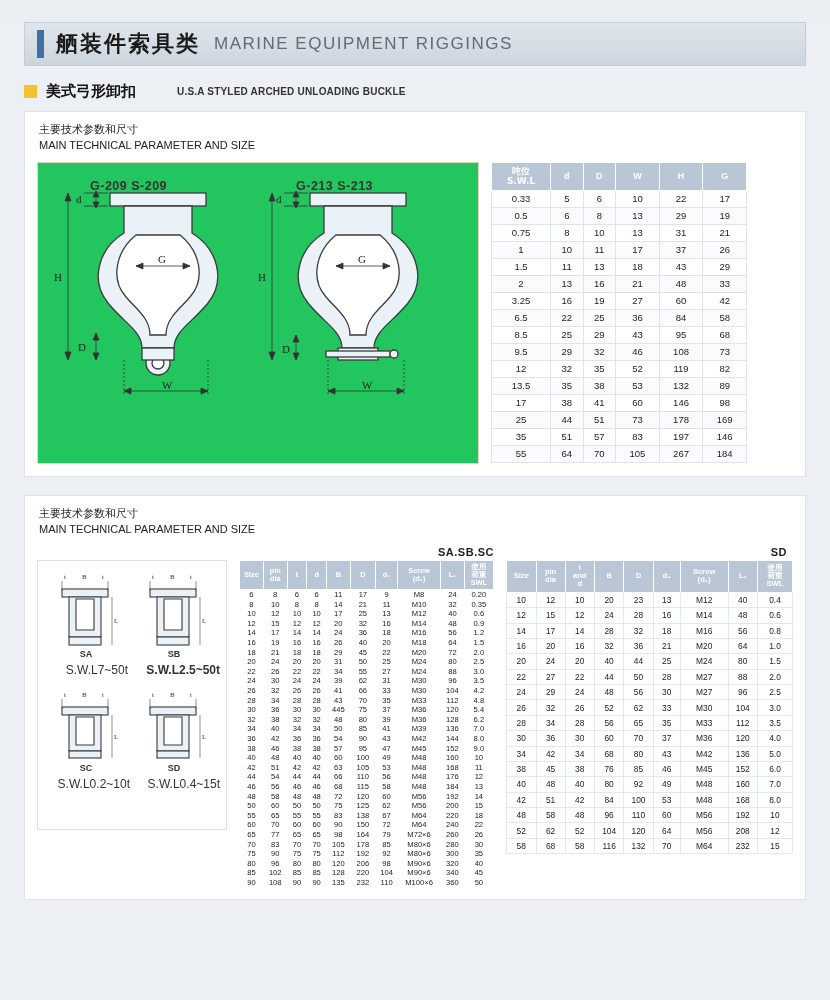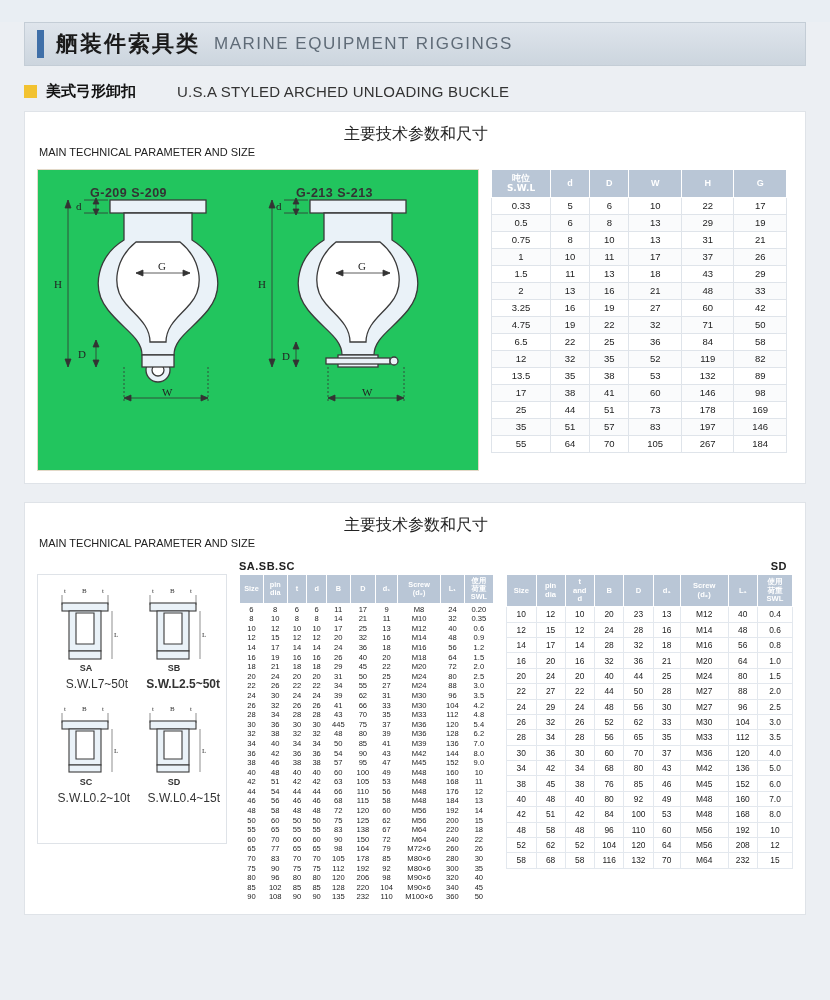--- a/index.html
+++ b/index.html
@@ -33,39 +33,39 @@
   }
   .header .en{
     font-size:17px;font-weight:normal;letter-spacing:1.5px;color:#5f6b77;
     margin-left:14px;
   }
   
   .section{margin:16px 24px 0 24px;}
   .sec-title{display:flex;align-items:center;gap:9px;margin-bottom:10px;}
   .sec-title .sq{width:13px;height:13px;background:#f2c230;display:block;}
   .sec-title .cn{font-size:15px;font-weight:bold;color:#111;font-family:"DejaVu Sans",sans-serif;}
-  .sec-title .en{font-size:15px;font-weight:normal;color:#333;letter-spacing:.2px;padding-left:32px;}
+  .sec-title .en{font-size:10px;font-weight:bold;color:#333;letter-spacing:.2px;padding-left:32px;}
   .panel{
     background:#fff;border:1px solid #dfe3e8;padding:10px 12px 12px 12px;
   }
   .sub{
     font-size:11px;color:#222;line-height:1.45;margin:0 0 8px 2px;
   }
-  .sub .cn{font-family:"DejaVu Sans",sans-serif;font-size:16px;text-align:center;}
+  .sub .cn{font-family:"DejaVu Sans",sans-serif;font-size:11px;}
   .row{display:flex;align-items:flex-start;gap:12px;}
   
   .draw1{
     flex:0 0 440px;height:300px;border:1px solid #e2d9c8;background:#22c55e;position:relative;
   }
   .draw1 .lbl{
     position:absolute;font-size:12.5px;font-weight:bold;color:#333;letter-spacing:.5px;
   }
   
   table{border-collapse:collapse;}
-  .t1{width:296px;font-size:9.5px;padding-left:14px;}
+  .t1{width:256px;font-size:9.5px;padding-left:14px;}
   .t1 th{
     background:#b9c6d6;color:#fff;font-weight:bold;font-size:9px;
     border:1px solid #fff;padding:3px 2px;text-align:center;line-height:1.15;
   }
   .t1 th.first{width:54px;font-family:"DejaVu Sans",sans-serif;}
   .t1 td{
     border:1px solid #dfe4ea;padding:2.5px 2px;text-align:center;color:#222;background:#fff;
     font-size:9.5px;
   }
   .t1 tr:nth-child(even) td{background:#fafbfc;}
@@ -76,21 +76,21 @@
     background:#b9c6d6;color:#fff;font-weight:bold;border:1px solid #fff;
     padding:2px 1px;text-align:center;line-height:1.1;font-size:7.3px;
   }
   .t2 td{
     border:0;padding:0.3px 2px;text-align:center;color:#222;font-size:7.6px;
     white-space:nowrap;
   }
   .t2.lined td{border:1px solid #e3e8ee;padding:2.2px 2px;font-size:8.4px;}
   .t2.lined th{font-size:7.6px;padding:3px 2px;}
   .cap{
-    font-size:11px;font-weight:bold;color:#222;text-align:left;margin-bottom:2px;letter-spacing:.5px;
+    font-size:11px;font-weight:bold;color:#222;text-align:right;margin-bottom:2px;letter-spacing:.5px;
   }
   .draw2{
     flex:0 0 185px;border:1px solid #dfe3e8;background:#fff;height:268px;position:relative;
   }
   .draw2 .nm{position:absolute;font-size:9px;font-weight:bold;color:#333;text-align:center;}
   .draw2 .sw{position:absolute;font-size:12px;color:#333;text-align:right;}
   svg{display:block;}
 </style>
 </head>
 <body>
@@ -283,34 +283,42 @@
               </tr>
               <tr>
                 <td>3.25</td>
                 <td>16</td>
                 <td>19</td>
                 <td>27</td>
                 <td>60</td>
                 <td>42</td>
               </tr>
               <tr>
-                <td>4.75</td>
-                <td>19</td>
-                <td>22</td>
-                <td>32</td>
-                <td>71</td>
-                <td>50</td>
-              </tr>
-              <tr>
                 <td>6.5</td>
                 <td>22</td>
                 <td>25</td>
                 <td>36</td>
                 <td>84</td>
                 <td>58</td>
+              </tr>
+              <tr>
+                <td>8.5</td>
+                <td>25</td>
+                <td>29</td>
+                <td>43</td>
+                <td>95</td>
+                <td>68</td>
+              </tr>
+              <tr>
+                <td>9.5</td>
+                <td>29</td>
+                <td>32</td>
+                <td>46</td>
+                <td>108</td>
+                <td>73</td>
               </tr>
               <tr>
                 <td>12</td>
                 <td>32</td>
                 <td>35</td>
                 <td>52</td>
                 <td>119</td>
                 <td>82</td>
               </tr>
               <tr>

